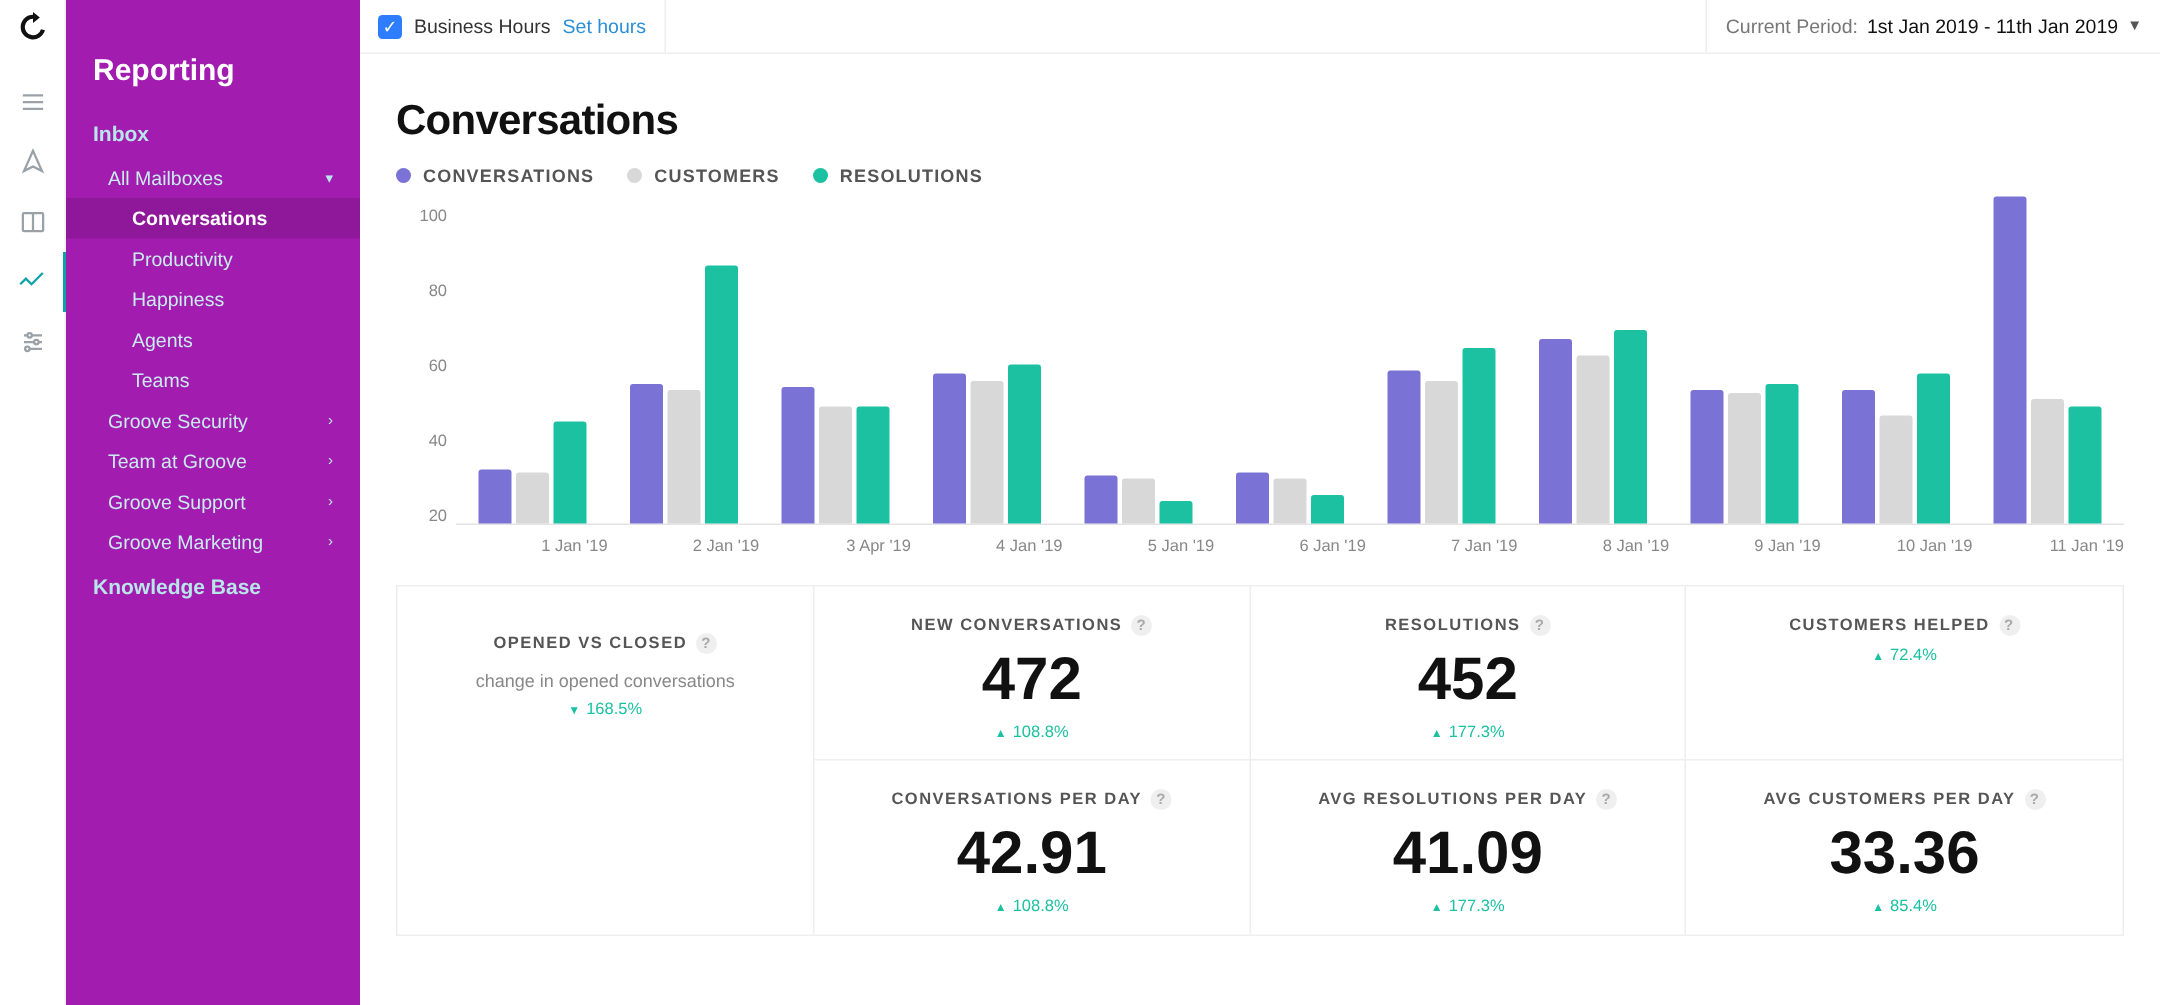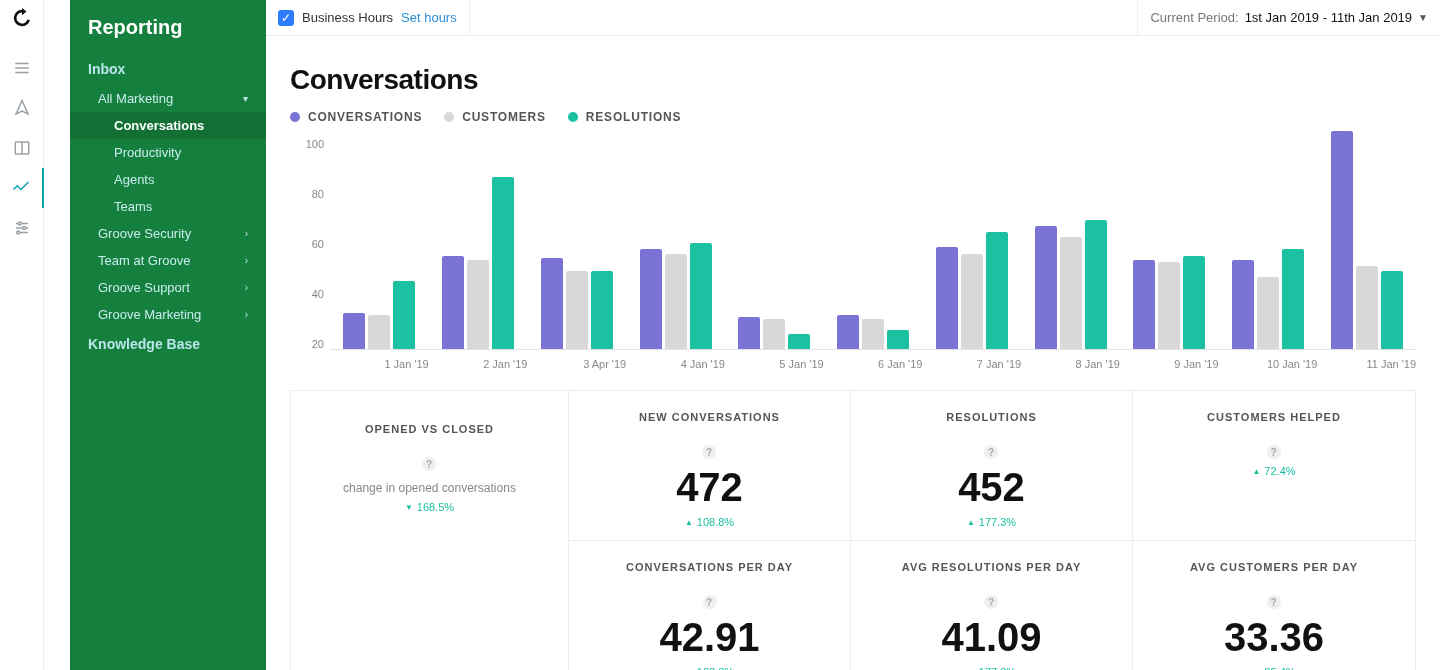--- a/index.html
+++ b/index.html
@@ -6,21 +6,21 @@
   html, body { width: 1440px; height: 670px; font-family: -apple-system, BlinkMacSystemFont, "Segoe UI", Helvetica, Arial, sans-serif; color: #111; background: #fff; }
   body { display: flex; }
 
   
   .icon-rail { width: 44px; height: 100%; border-right: 1px solid #eee; display: flex; flex-direction: column; align-items: center; padding-top: 6px; }
   .rail-logo { width: 24px; height: 24px; display:flex; align-items:center; justify-content:center; margin-bottom: 18px; }
   .rail-icon { width: 44px; height: 40px; display:flex; align-items:center; justify-content:center; color: #9aa2a8; cursor: pointer; }
   .rail-icon.active { color: #0ba3a8; border-right: 2px solid #0ba3a8; margin-right:-1px; }
 
   
-  .sidebar { width: 196px; height: 100%; background: #15803d; color: #dff4f6; padding-top: 12px; font-size: 13px; margin-left: 26px; }
+  .sidebar { width: 196px; height: 100%; background: #a21caf; color: #dff4f6; padding-top: 32px; font-size: 13px; }
   .sidebar-title { font-size: 20px; font-weight: 700; color: #fff; padding: 4px 18px 14px; }
   .sidebar-section { padding: 8px 18px; font-size: 14px; font-weight: 600; color: #b9e6ea; cursor:pointer; }
   .sidebar-item { display:flex; align-items:center; justify-content:space-between; padding: 6px 18px 6px 28px; color: #c8ecef; cursor:pointer; font-size: 13px; }
   .sidebar-sub { padding: 6px 18px 6px 44px; color: #c8ecef; cursor:pointer; font-size: 13px; }
   .sidebar-sub.active { background: rgba(0,0,0,0.12); color: #fff; font-weight: 600; }
   .chev { font-size: 10px; color: #b9e6ea; }
 
   
   .main { flex: 1; height: 100%; overflow: auto; }
   .topbar { height: 36px; border-bottom: 1px solid #eee; display:flex; align-items:center; }
@@ -55,21 +55,21 @@
   .x-labels { display:flex; margin-top:8px; }
   .x-label { flex:1; text-align:right; font-size:11px; color:#888; }
 
   
   .cards { display:flex; border:1px solid #eee; border-top:1px solid #eee; margin-top: 20px; }
   .card-big { width: 278px; border-right:1px solid #eee; text-align:center; padding: 28px 12px 22px; }
   .card-grid { flex:1; display:grid; grid-template-columns: repeat(3, 1fr); grid-template-rows: 1fr 1fr; }
   .card { border-right:1px solid #eee; border-bottom:1px solid #eee; text-align:center; padding: 16px 6px 12px; }
   .card:nth-child(3n) { border-right: none; }
   .card:nth-child(n+4) { border-bottom: none; }
-  .card-label { font-size:11px; font-weight:700; letter-spacing:1px; color:#555; display:inline-flex; align-items:center; gap:22px;flex-direction:column; }
+  .card-label { font-size:11px; font-weight:700; letter-spacing:1px; color:#555; display:inline-flex; align-items:center; gap:6px; }
   .help { width:14px; height:14px; border-radius:50%; background:#efefef; color:#aaa; font-size:10px; display:inline-flex; align-items:center; justify-content:center; cursor:pointer; }
   .big-val { font-size:64px; font-weight:800; color:#1bc1a1; line-height:1; margin-top:4px; }
   .big-sub { font-size:12px; color:#888; margin-top:10px; }
   .card-val { font-size:40px; font-weight:700; margin-top:6px; }
   .delta { font-size:11px; color:#1bc1a1; margin-top:6px; display:flex; align-items:center; justify-content:center; gap:4px; }
   .delta.neg { color:#1bc1a1; }
   .tri { font-size:8px; }
 </style>
 </head>
 <body>
@@ -112,25 +112,26 @@
         <circle cx="15" cy="12" r="2" fill="#fff"></circle>
         <circle cx="7" cy="18" r="2" fill="#fff"></circle>
       </svg>
   </div>
 </div>
 
 <div class="sidebar">
   <div class="sidebar-title">Reporting</div>
   <div class="sidebar-section">Inbox</div>
   <div class="sidebar-item">
-    <span>All Marketing</span>
+    <span>All Mailboxes</span>
     <span class="chev">▾</span>
   </div>
   <div class="sidebar-sub active">Conversations</div>
   <div class="sidebar-sub">Productivity</div>
+  <div class="sidebar-sub">Happiness</div>
   <div class="sidebar-sub">Agents</div>
   <div class="sidebar-sub">Teams</div>
   <div class="sidebar-item">
     <span>Groove Security</span>
     <span class="chev">›</span>
   </div>
   <div class="sidebar-item">
     <span>Team at Groove</span>
     <span class="chev">›</span>
   </div>

